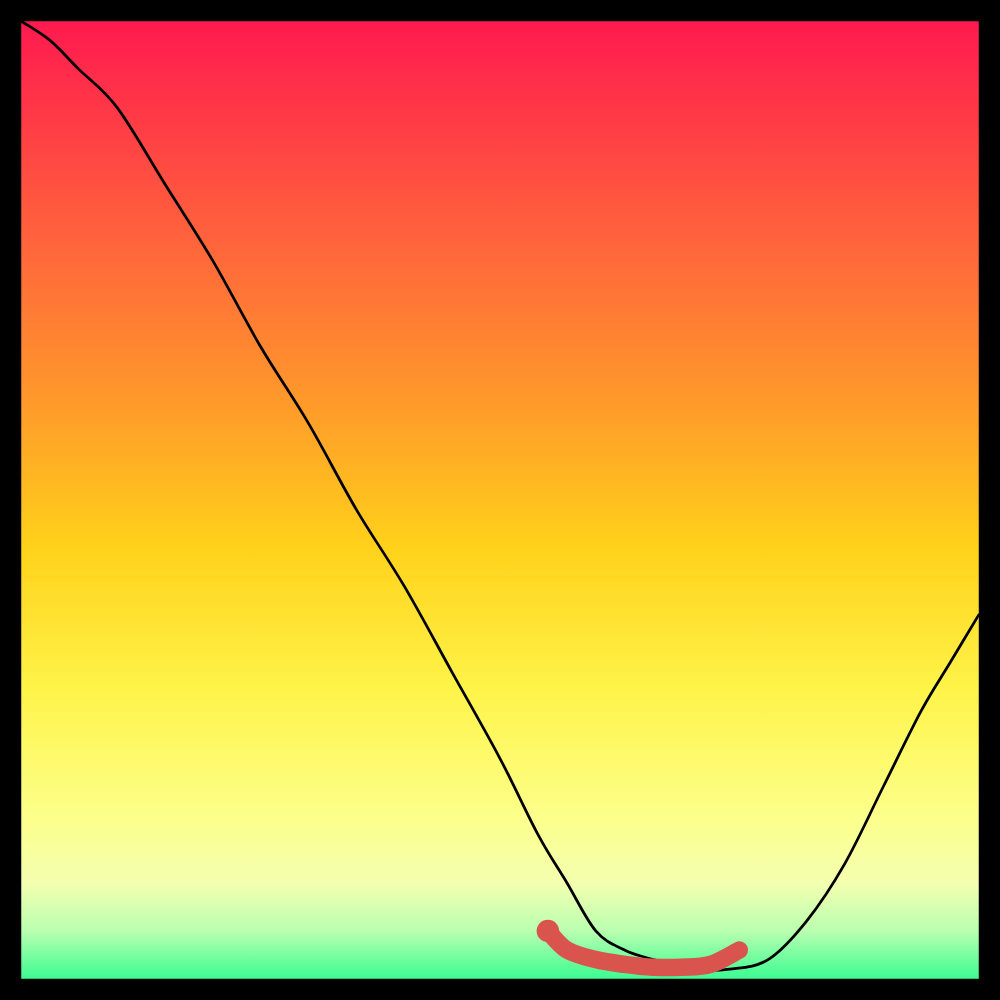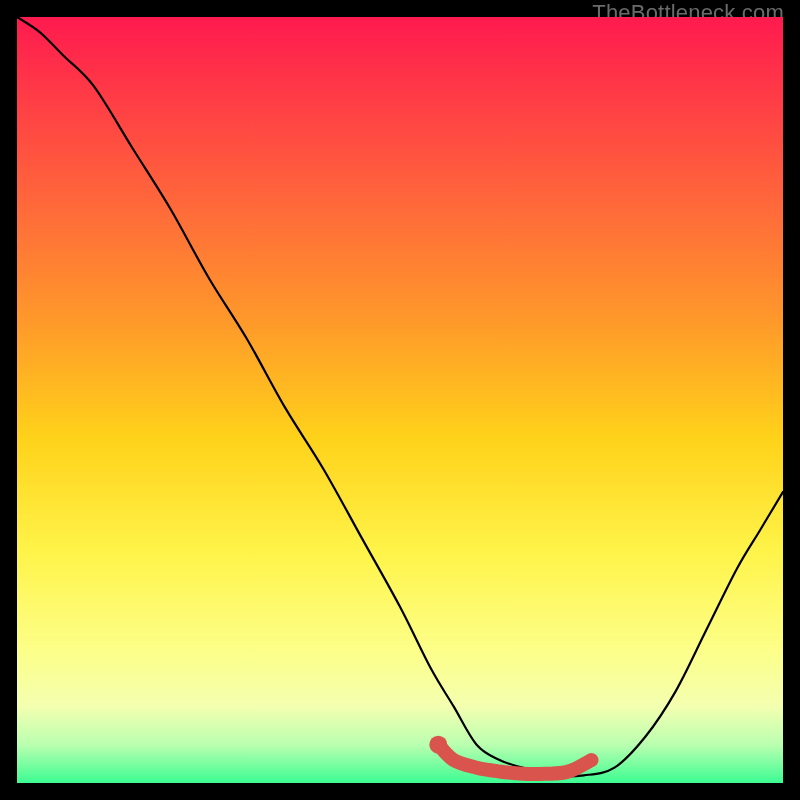--- a/index.html
+++ b/index.html
@@ -53,21 +53,20 @@
     top: 0;
     width: 766px;
     height: 766px;
     overflow: visible;
   }
 </style>
 </head>
 <body>
 
 <div class="stage">
-  <div class="watermark">TheBottleneck.com</div>
 
   <div class="plot">
     <svg class="curve" viewBox="0 0 766 766" preserveAspectRatio="none">
       <path id="curve-path" d="M 0 0 C 3.83 2.5533333333333417, 15.32 8.936666666666707, 22.98 15.32000000000005 C 30.64 21.703333333333394, 37.02333333333333 29.363333333333422, 45.96 38.30000000000007 C 54.89666666666667 47.236666666666714, 65.11000000000001 53.61999999999995, 76.60000000000001 68.93999999999994 C 88.09 84.25999999999993, 102.13333333333333 109.79333333333335, 114.89999999999999 130.22000000000003 C 127.66666666666666 150.6466666666667, 140.43333333333334 169.79666666666668, 153.20000000000002 191.5 C 165.9666666666667 213.20333333333332, 178.73333333333335 238.73666666666665, 191.5 260.44 C 204.26666666666665 282.1433333333333, 217.03333333333333 300.0166666666667, 229.79999999999998 321.72 C 242.56666666666663 343.42333333333335, 255.3333333333333 368.9566666666667, 268.09999999999997 390.66 C 280.8666666666666 412.36333333333334, 293.6333333333334 430.2366666666667, 306.40000000000003 451.94 C 319.1666666666667 473.6433333333333, 331.93333333333334 497.9, 344.7 520.88 C 357.46666666666664 543.86, 371.51 568.1166666666666, 383 589.8199999999999 C 394.49 611.5233333333333, 404.7033333333334 634.5033333333333, 413.64000000000004 651.1 C 422.5766666666667 667.6966666666667, 428.96 676.6333333333333, 436.61999999999995 689.4 C 444.2799999999999 702.1666666666666, 451.93999999999994 718.7633333333333, 459.59999999999997 727.7 C 467.26 736.6366666666668, 474.91999999999996 739.19, 482.58 743.02 C 490.24 746.8499999999999, 496.62333333333333 748.1266666666666, 505.56 750.68 C 514.4966666666667 753.2333333333333, 525.9866666666666 757.0633333333334, 536.1999999999999 758.34 C 546.4133333333333 759.6166666666667, 556.6266666666667 759.6166666666667, 566.84 758.34 C 577.0533333333334 757.0633333333334, 587.2666666666667 757.0633333333333, 597.48 750.68 C 607.6933333333334 744.2966666666666, 617.9066666666666 732.8066666666666, 628.12 720.04 C 638.3333333333334 707.2733333333333, 648.5466666666666 691.9533333333334, 658.76 674.08 C 668.9733333333334 656.2066666666667, 679.1866666666666 633.2266666666667, 689.4 612.8 C 699.6133333333333 592.3733333333332, 711.1033333333332 568.1166666666667, 720.04 551.52 C 728.9766666666667 534.9233333333333, 735.36 525.9866666666667, 743.02 513.22 C 750.68 500.4533333333334, 762.17 481.30333333333334, 766 474.92" fill="none" stroke="#000000" stroke-width="2.2" stroke-linecap="round" stroke-linejoin="round"></path>
       <path id="marker-path" d="M 421.3 727.7 C 423.85333333333335 730.2533333333333, 430.2366666666666 739.19, 436.61999999999995 743.02 C 443.0033333333333 746.8499999999999, 451.93999999999994 748.765, 459.59999999999997 750.68 C 467.26 752.5949999999999, 474.91999999999996 753.4886666666666, 482.58 754.51 C 490.24 755.5313333333334, 497.9 756.425, 505.56 756.808 C 513.22 757.191, 520.88 757.191, 528.54 756.808 C 536.1999999999999 756.425, 543.86 756.808, 551.52 754.51 C 559.18 752.212, 570.67 744.935, 574.5 743.02" fill="none" stroke="#d9544d" stroke-width="14" stroke-linecap="round" stroke-linejoin="round"></path>
       <circle id="marker-start" r="9" fill="#d9544d" cx="421.3" cy="727.7"></circle>
     </svg>
   </div>
 </div>
 

